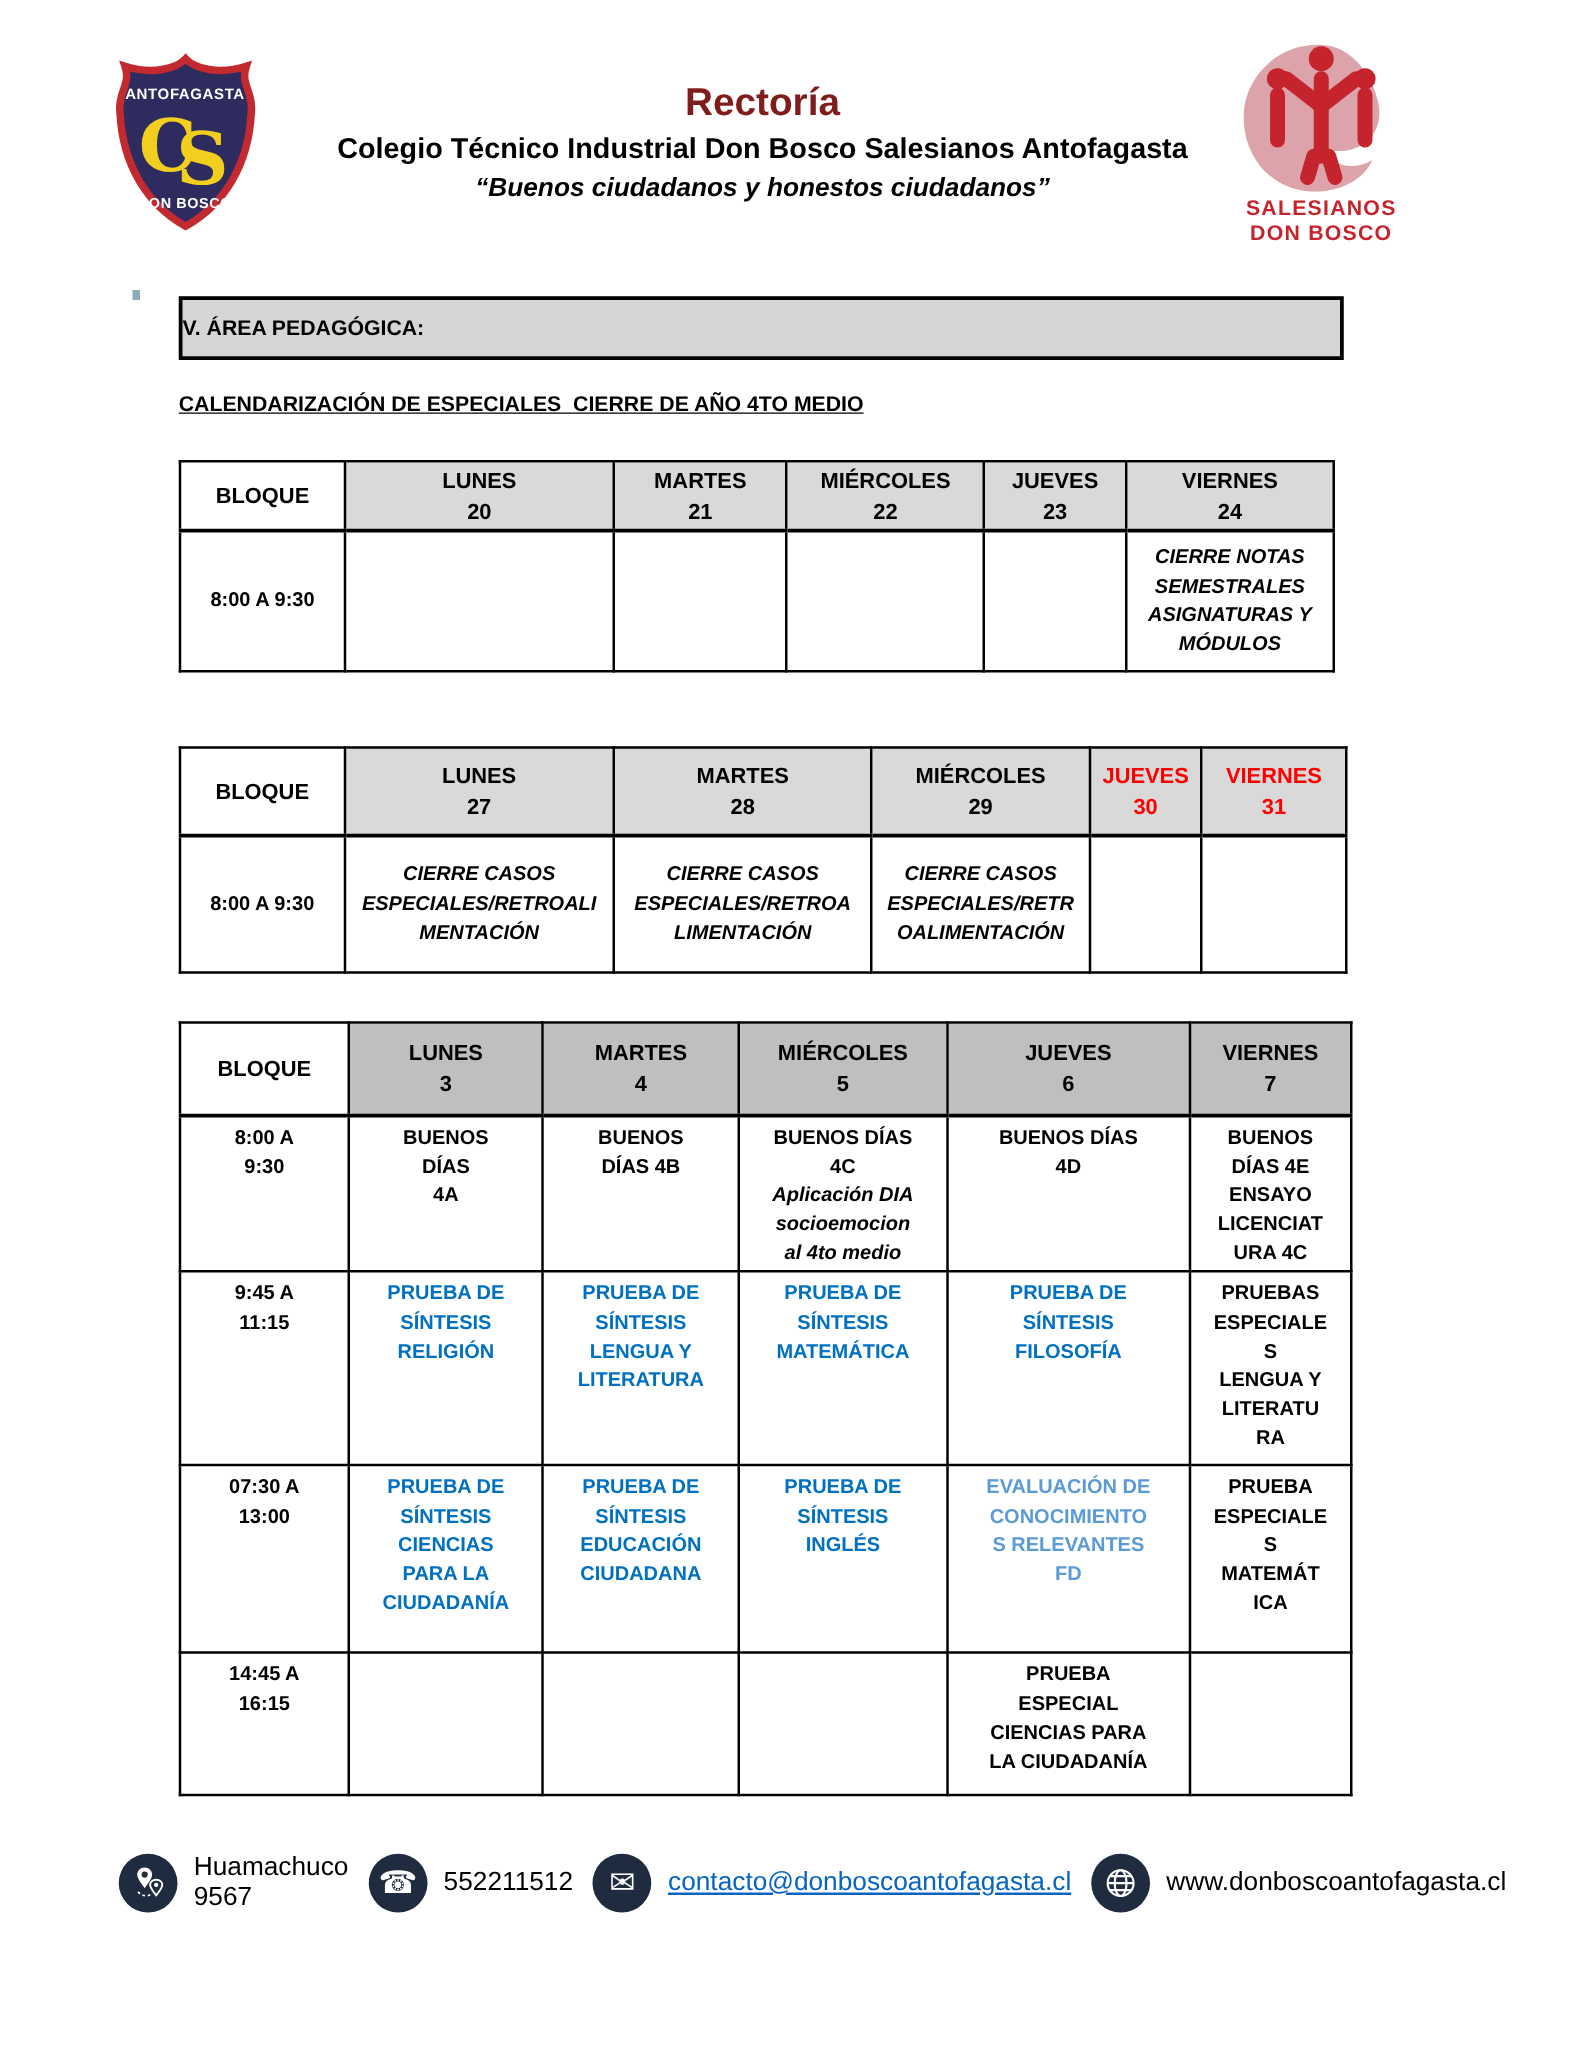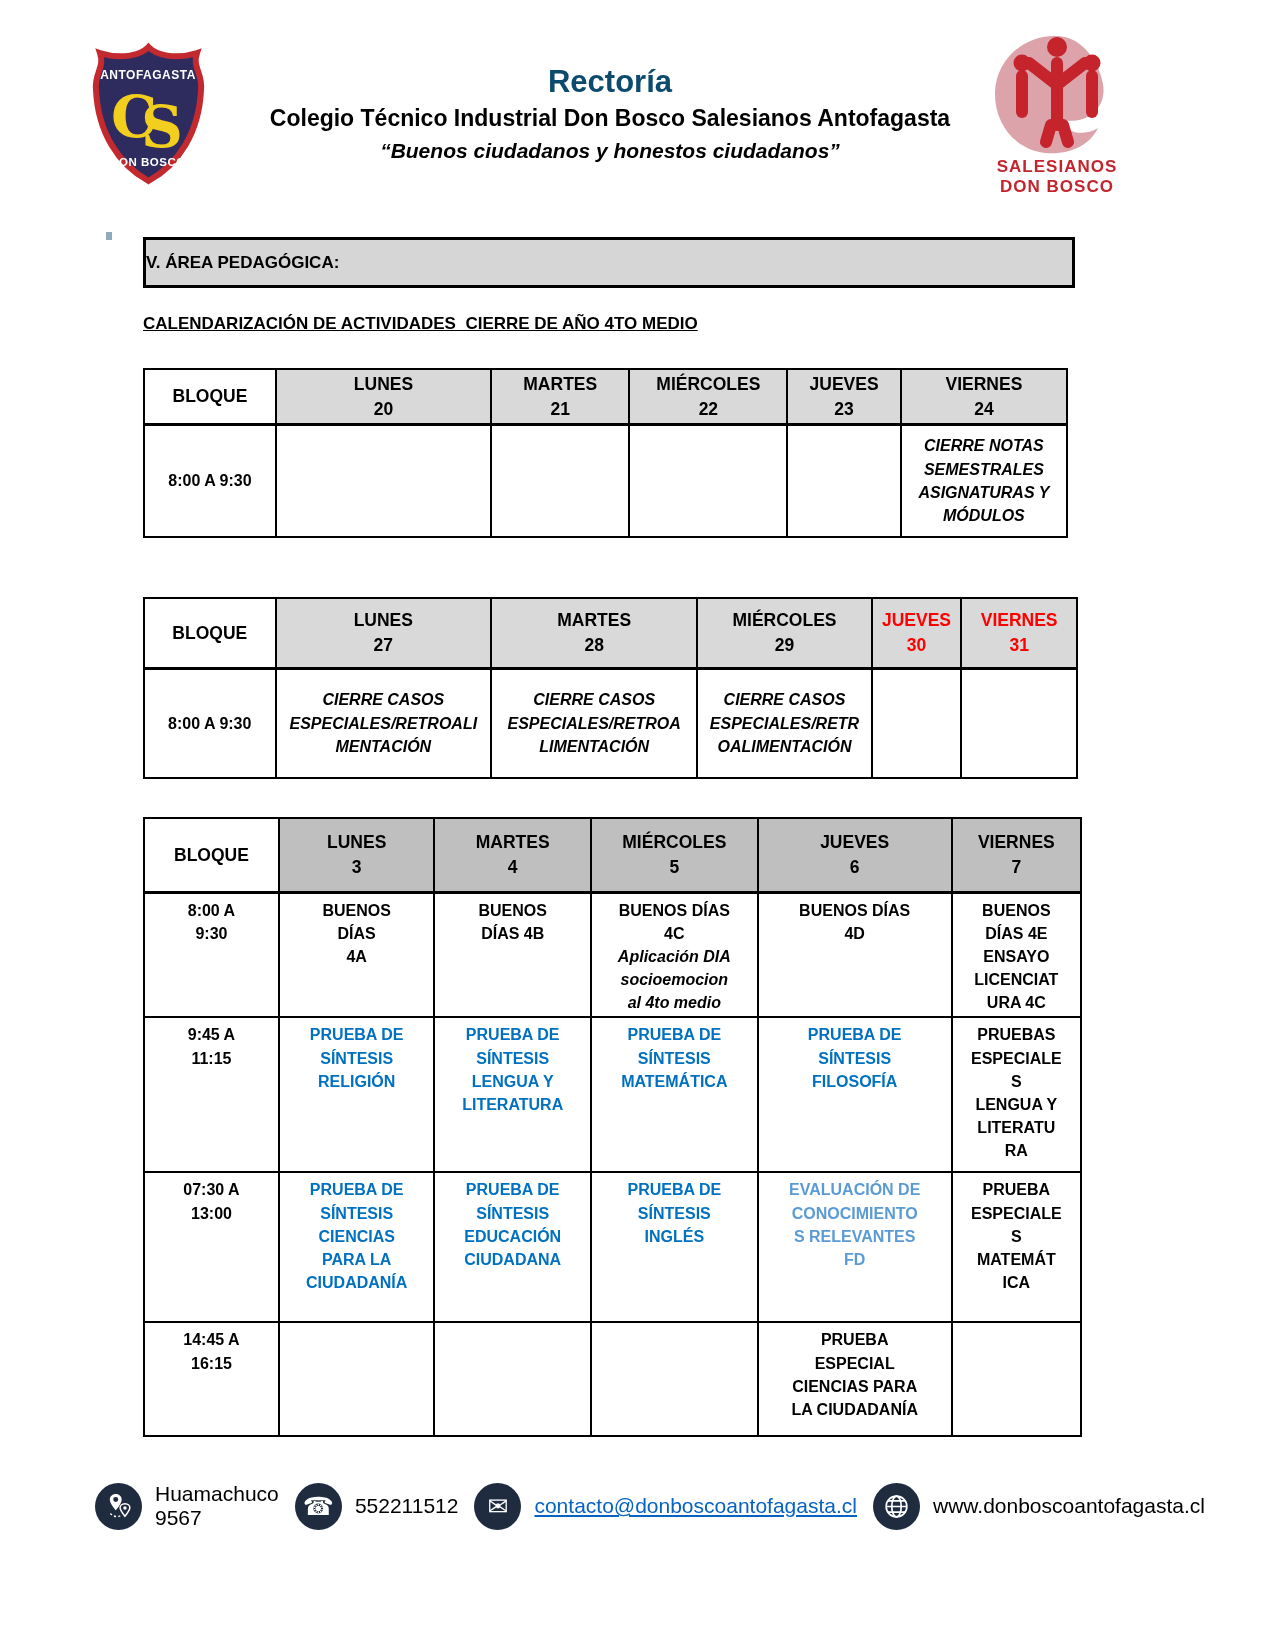--- a/index.html
+++ b/index.html
@@ -6,21 +6,21 @@
   html,body { background:#ffffff; }
   .page {
     position:relative; width:1275px; height:1650px; background:#fff;
     font-family:"Liberation Sans", sans-serif; color:#000; overflow:hidden;
   }
 
   
   .shield-logo { position:absolute; left:86px; top:40px; }
   .sdb-logo   { position:absolute; left:980px; top:26px; }
   .header-text { position:absolute; left:215px; top:64px; width:790px; text-align:center; }
-  .hdr-title { color:#0c4a6e; font-size:31px; font-weight:bold; }
+  .hdr-title { color:#7f1d1d; font-size:31px; font-weight:bold; }
   .hdr-sub   { font-size:23px; font-weight:bold; margin-top:5px; }
   .hdr-motto { font-size:21px; font-style:italic; font-weight:600; margin-top:7px; }
 
   .marker { position:absolute; left:106px; top:232px; width:6px; height:8px; background:#8EAABB; }
 
   .section-box {
     position:absolute; left:143px; top:237px; width:932px; height:51px;
     background:#D6D6D6; border:3px solid #000; display:flex; align-items:center; padding-left:0;
   }
   .section-box span { font-weight:bold; font-size:17px; }
@@ -115,21 +115,21 @@
       <text x="77" y="166" fill="#C5242C" font-size="17" font-weight="bold" text-anchor="middle" letter-spacing="1">DON BOSCO</text>
     </svg>
   </div>
 
   <div class="marker"></div>
 
   <div class="section-box">
     <span>V. ÁREA PEDAGÓGICA:</span>
   </div>
 
-  <div class="cal-title">CALENDARIZACIÓN DE ACTIVIDADES  CIERRE DE AÑO 4TO MEDIO</div>
+  <div class="cal-title">CALENDARIZACIÓN DE ESPECIALES  CIERRE DE AÑO 4TO MEDIO</div>
 
   <table id="t1">
       <colgroup>
         <col style="width: 14.3%;">
         <col style="width: 23.3%;">
         <col style="width: 15%;">
         <col style="width: 17.1%;">
         <col style="width: 12.3%;">
         <col style="width: 18%;">
       </colgroup>

